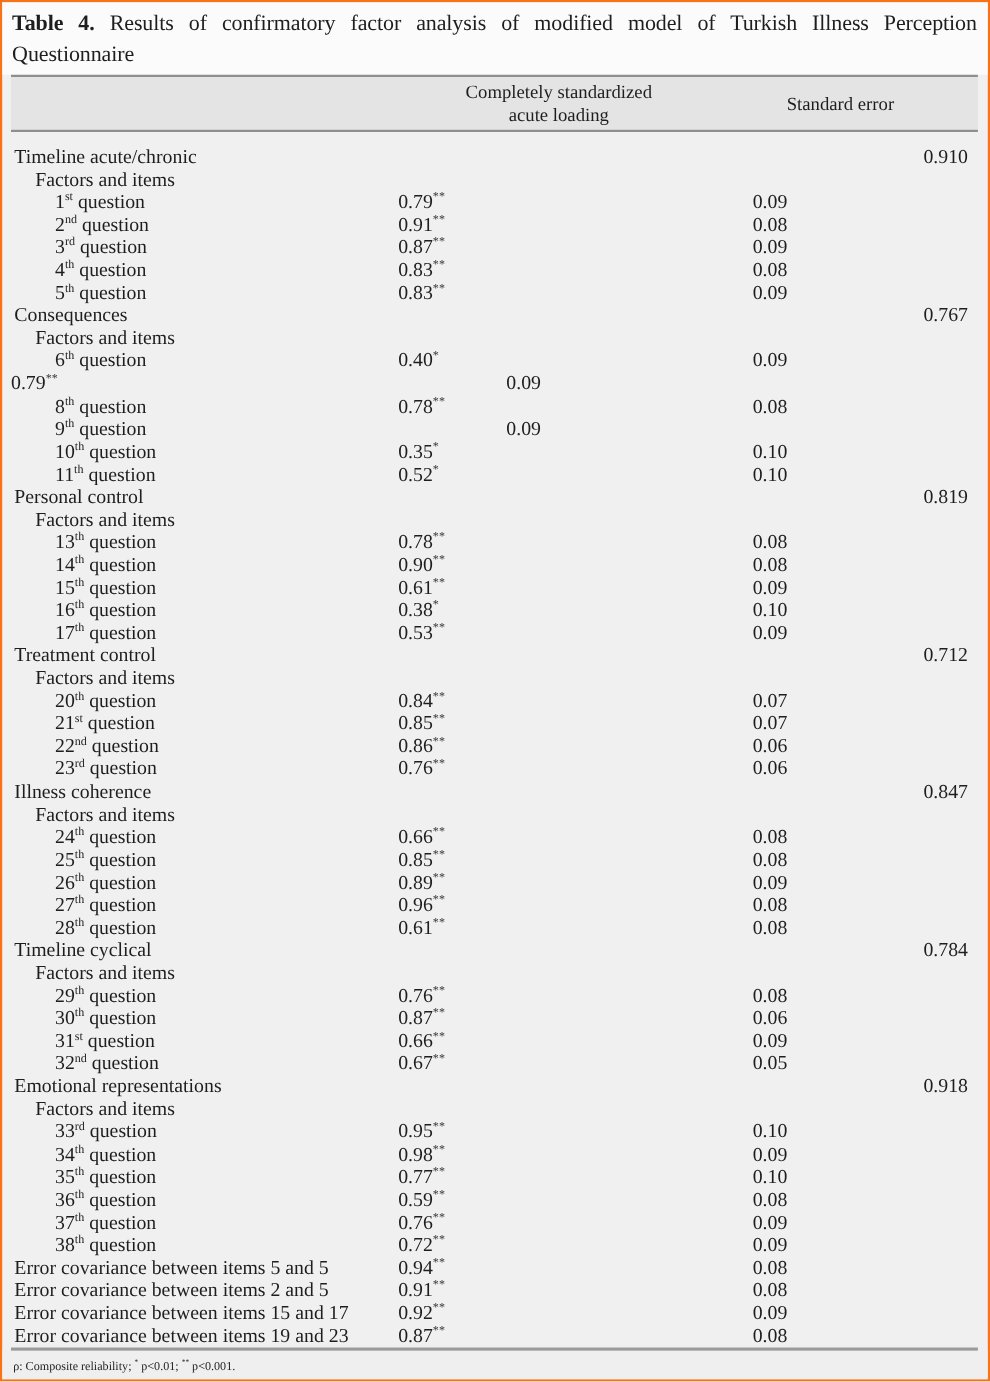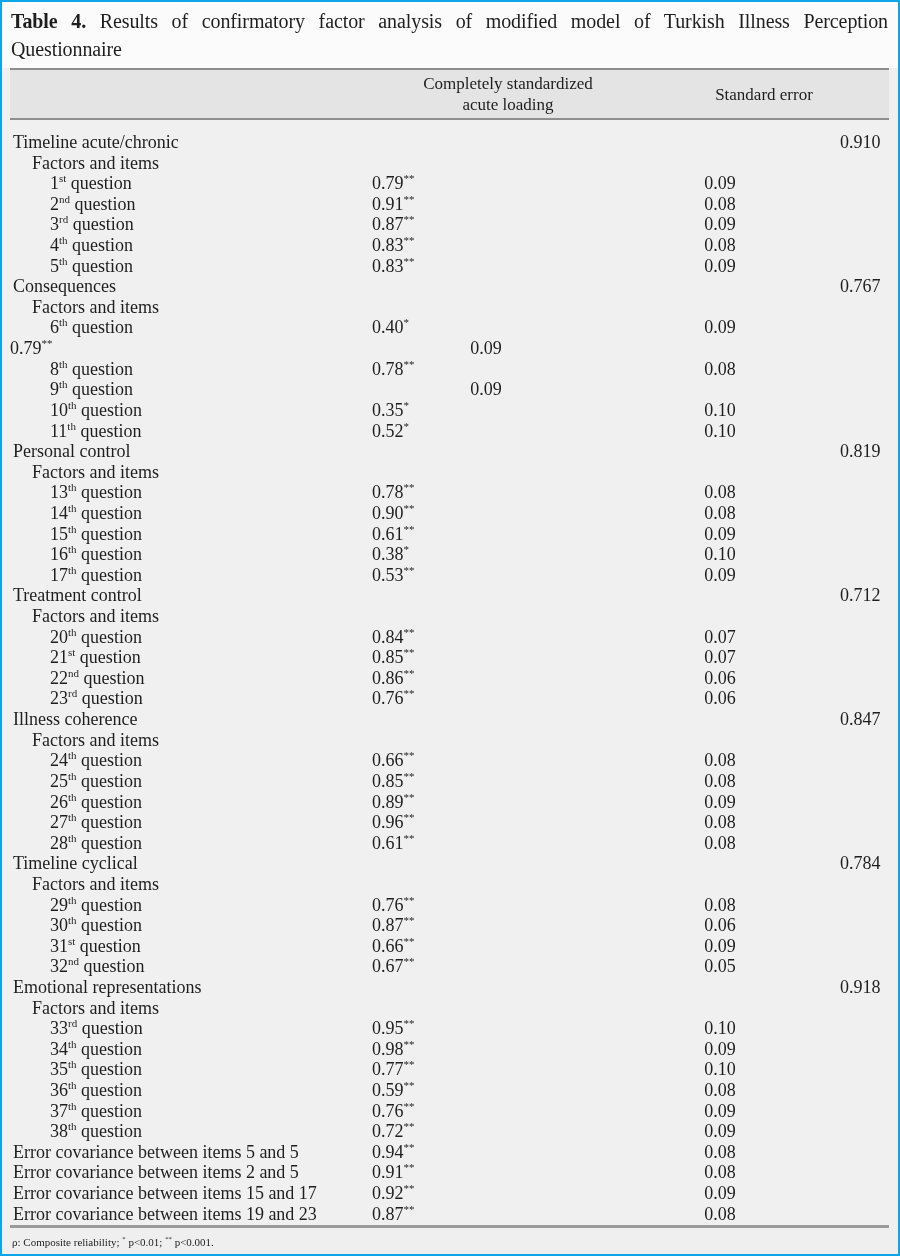--- a/index.html
+++ b/index.html
@@ -1,20 +1,20 @@
 <!DOCTYPE html>
 <html><head>
 <meta charset="utf-8">
 <style>
   html,body { margin:0; padding:0; background:#fff; }
   .page {
     position:relative; box-sizing:border-box;
     width:900px; height:1256px;
     background:#f0f0f1;
-    border:2px solid #0ea5e9;
+    border:2px solid #f97316;
     font-family:"Liberation Serif", serif;
     color:#1e1e1e;
     overflow:hidden;
   }
   .title-block {
     background:#fbfbfb;
     height:56px;
     padding:5px 10px 5px 9px;
     font-size:20px; line-height:28px;
     text-align:justify;
@@ -41,21 +41,20 @@
     box-sizing:border-box;
     height:1105px;
     padding:12px 9px 0 8px;
     overflow:hidden;
   }
   .row {
     display:grid;
     grid-template-columns:352px 228px 220px 1fr;
     height:20.62px; line-height:20.62px;
     font-size:18px;
-    gap:10px;
   }
   .cell { overflow:hidden; white-space:nowrap; }
   .c-label.lvl0 { padding-left:3px; }
   .c-label.lvl1 { padding-left:22px; }
   .c-label.lvl2 { padding-left:40px; }
   .c-load { }
   .c-se { text-align:center; }
   .c-rho { text-align:right; padding-right:9px; }
   sup { font-size:61%; vertical-align:super; line-height:0; }
   .foot-rule { margin:0 9px 0 8px; border-top:3px solid #9b9b9b; }

